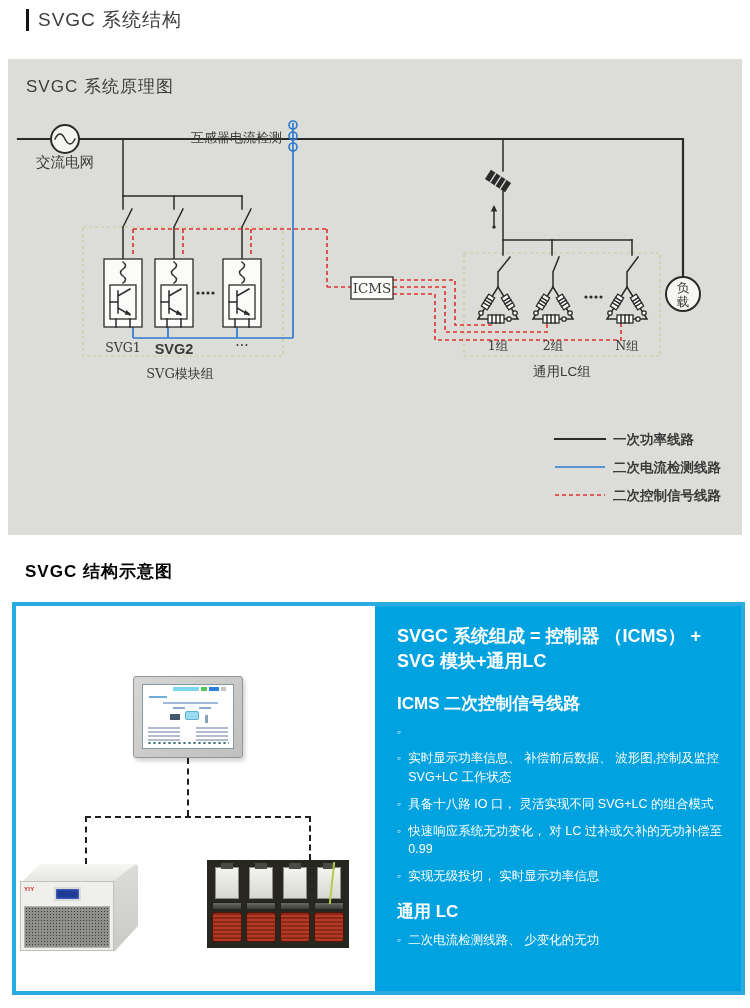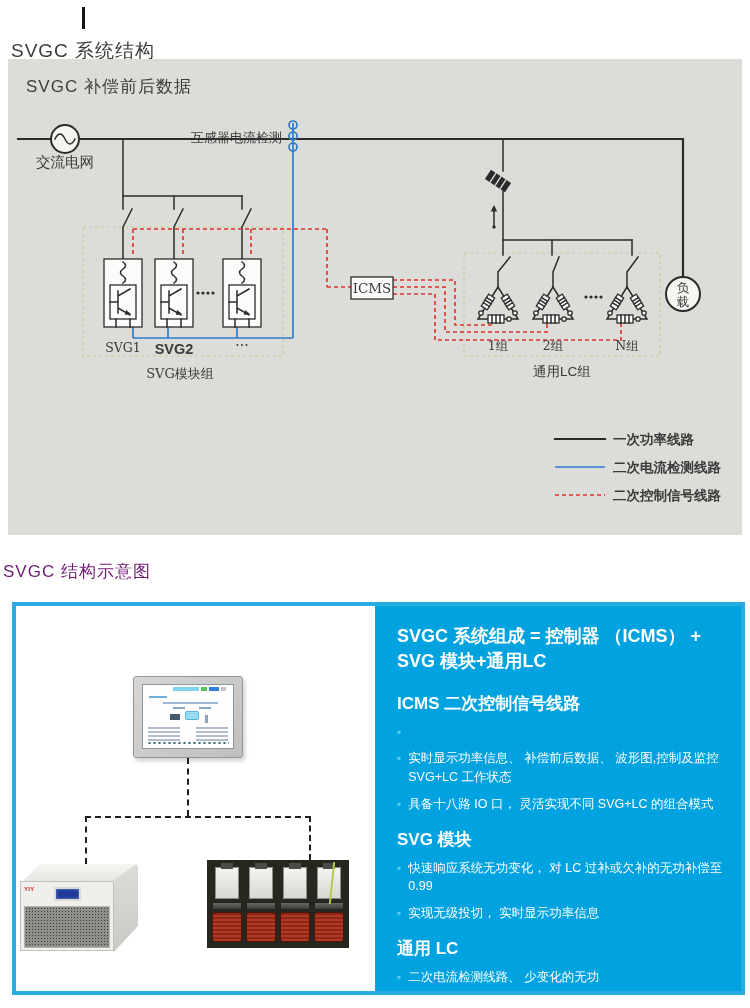--- a/index.html
+++ b/index.html
@@ -1,35 +1,35 @@
 <!DOCTYPE html>
 <html><head>
 <meta charset="utf-8">
 <style>
   * { margin:0; padding:0; box-sizing:border-box; }
   html,body { width:750px; height:1008px; background:#fff; font-family:"Liberation Sans",sans-serif; position:relative; }
 
-  .page-title { position:absolute; left:11px; top:7px; display:flex; align-items:center; gap:9px;flex-direction:column; }
+  .page-title { position:absolute; left:26px; top:7px; display:flex; align-items:center; gap:9px; }
   .page-title .bar { width:3px; height:22px; background:#141414; }
   .page-title .txt { font-size:19px; color:#3c3c3c; letter-spacing:1px; }
 
   .schematic-box { position:absolute; left:8px; top:59px; width:734px; height:476px; background:#dcdcd8; }
   .schematic-title { position:absolute; left:18px; top:16px; font-size:17px; color:#3c3c3c; letter-spacing:1px; }
   .schematic-box svg { position:absolute; left:0; top:0; }
 
   .ln  { stroke:#2b2b2b; stroke-width:1.5; fill:none; stroke-linecap:square; }
   .ln2 { stroke:#2b2b2b; stroke-width:2.2; fill:none; stroke-linecap:square; }
   .bl  { stroke:#2e7bd0; stroke-width:1.7; fill:none; }
   .rd  { stroke:#e0312a; stroke-width:1.6; fill:none; stroke-dasharray:4 3; }
   .kh  { stroke:#c9cc98; stroke-width:1.2; fill:none; stroke-dasharray:3 3; }
   .wbox{ fill:#fbfbf9; stroke:#2b2b2b; stroke-width:1.3; }
   .ser { font-family:"DejaVu Serif","Liberation Serif",serif; fill:#3a3a3a; }
   .sn  { font-family:"Liberation Sans",sans-serif; fill:#3a3a3a; }
 
-  .structure-title { position:absolute; left:3px; top:560px; font-size:17px; color:#701a75; letter-spacing:1px; }
+  .structure-title { position:absolute; left:25px; top:560px; font-size:17px; color:#000000; letter-spacing:1px;font-weight:bold; }
 
   .structure-box { position:absolute; left:12px; top:602px; width:733px; height:393px; border:4px solid #29abe2; background:#fff; display:flex; }
   .structure-left { position:relative; width:359px; flex:none; background:#fff; }
   .structure-panel { flex:1; background:#00a2df; color:#fff; padding:14px 14px 16px 22px; overflow:hidden; }
 
   .panel-heading { font-size:18px; font-weight:bold; line-height:1.4; margin:4px 0 18px; }
   .panel-section-title { font-size:17px; font-weight:bold; margin:14px 0 8px; }
   .panel-bullet { display:flex; gap:7px; font-size:12.5px; line-height:1.5; margin:8px 0; }
   .panel-bullet .glyph { flex:none; font-size:12px; }
 
@@ -66,21 +66,21 @@
 </style>
 </head>
 <body>
 
 <div class="page-title">
   <div class="bar"></div>
   <div class="txt">SVGC 系统结构</div>
 </div>
 
 <div class="schematic-box">
-  <div class="schematic-title">SVGC 补偿前后数据</div>
+  <div class="schematic-title">SVGC 系统原理图</div>
 
   <svg width="734" height="476" viewBox="0 0 734 476">
     <defs>
       <symbol id="svgMod" overflow="visible">
         <rect x="-19" y="0" width="38" height="68" class="wbox"></rect>
         <path d="M0 3 q5 3.5 0 7 q-5 3.5 0 7 q5 3.5 0 7" class="ln" stroke-width="1.1"></path>
         <rect x="-13" y="26" width="26" height="34" class="wbox" stroke-width="1.1"></rect>
         <path d="M-5 32 V54 M-13 43 H-5 M-5 37 L7 30 M-5 49 L7 56" class="ln" stroke-width="1.1"></path>
         <polygon points="3,51 8,55 2,56" fill="#2b2b2b"></polygon>
         <path d="M-7 60 V68 M7 60 V68" class="ln" stroke-width="1.1"></path>
@@ -291,21 +291,20 @@
     </div>
     <div class="panel-bullet">
       <span class="glyph">◦</span>
       <span>实时显示功率信息、 补偿前后数据、 波形图,控制及监控 SVG+LC 工作状态</span>
     </div>
     <div class="panel-bullet">
       <span class="glyph">◦</span>
       <span>具备十八路 IO 口， 灵活实现不同 SVG+LC 的组合模式</span>
     </div>
 
-    <div class="panel-section-title">SVG 模块</div>
     <div class="panel-bullet">
       <span class="glyph">◦</span>
       <span>快速响应系统无功变化， 对 LC 过补或欠补的无功补偿至 0.99</span>
     </div>
     <div class="panel-bullet">
       <span class="glyph">◦</span>
       <span>实现无级投切， 实时显示功率信息</span>
     </div>
 
     <div class="panel-section-title">通用 LC</div>

